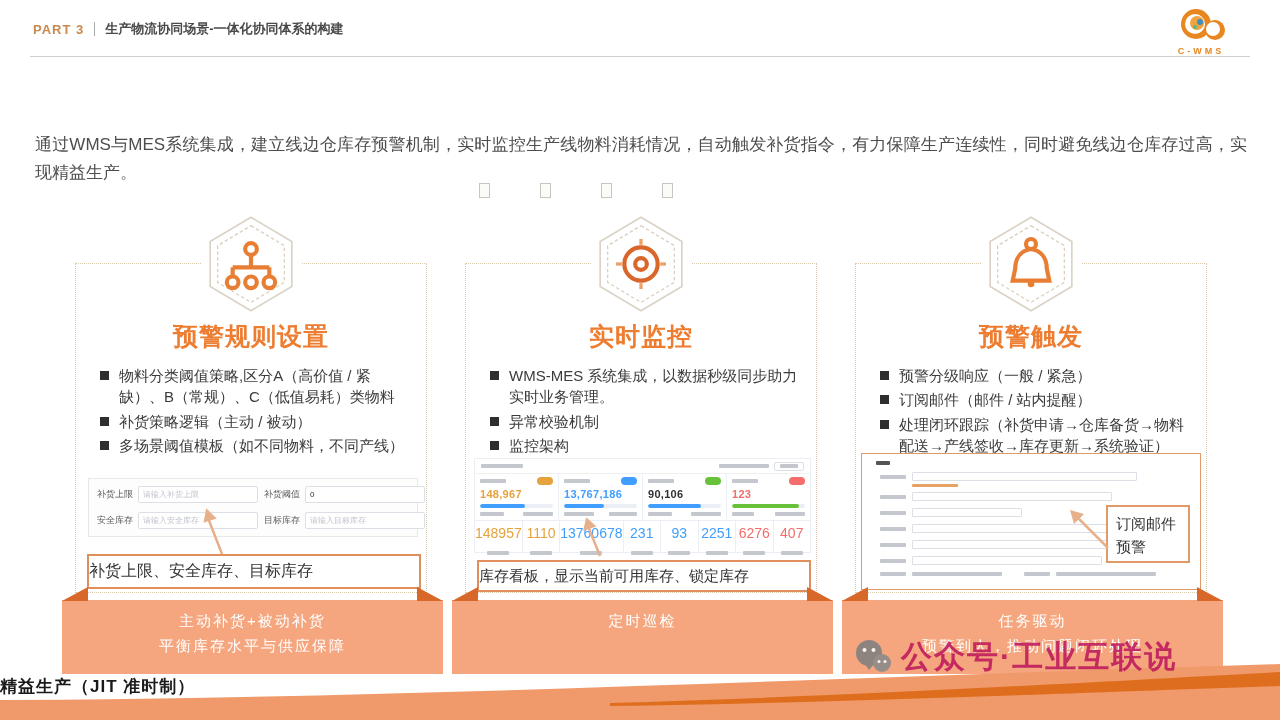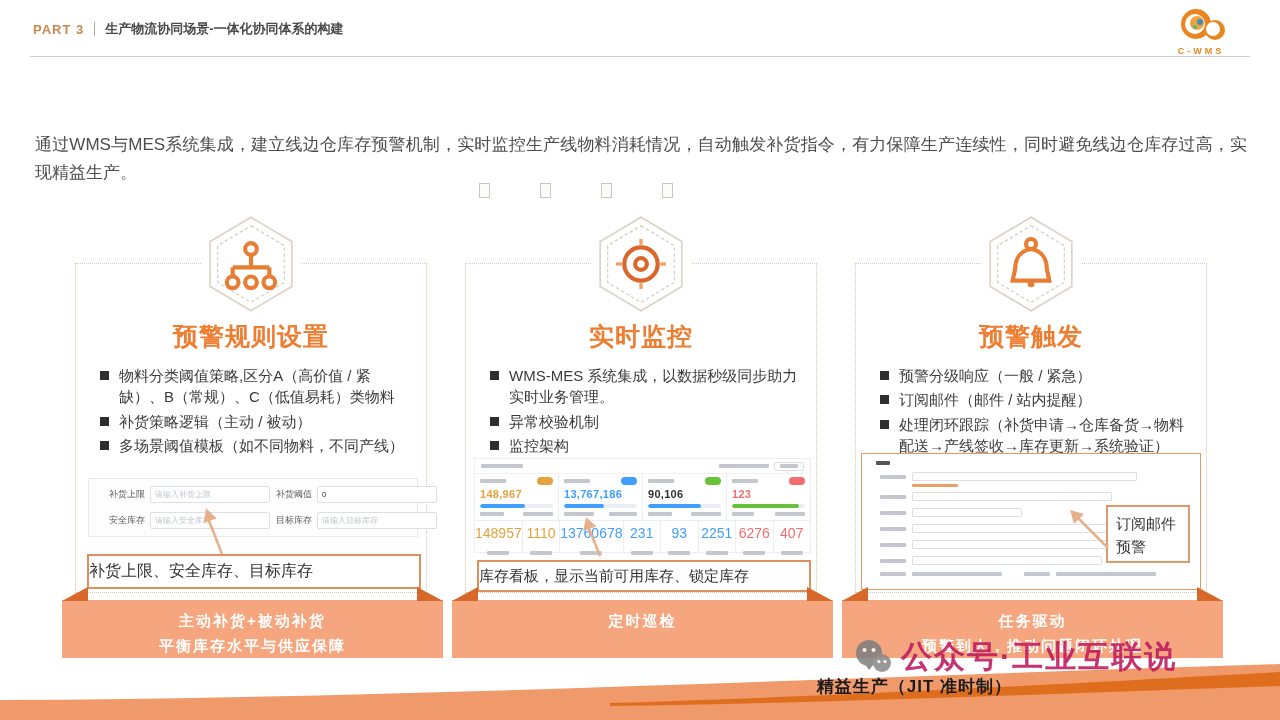--- a/index.html
+++ b/index.html
@@ -30,21 +30,21 @@
   .bullets { margin:12px 14px 0 24px; list-style:none; }
   .bullets li { position:relative; padding-left:19px; font-size:15px; color:#3B3B3B; line-height:1.42; margin-bottom:3px; }
   .bullets li::before { content:""; position:absolute; left:0; top:6px; width:9px; height:9px; background:#2E2E2E; }
 
   
   .caption-box { position:absolute; left:11px; right:5px; border:2px solid #DF8F5C; background:#fff; display:flex; align-items:center; padding-left:0; font-size:16px; color:#333; }
   .card1 .caption-box { top:290px; height:35px; }
   .card2 .caption-box { top:296px; height:32px; font-size:15px; }
 
   
-  .mini-form { position:absolute; top:214px; left:12px; right:8px; height:59px; border:1px solid #E8E8E8; background:#FDFDFD; padding:7px 20px; display:grid; grid-template-columns:1fr 1fr; grid-row-gap:9px; grid-column-gap:6px; }
+  .mini-form { position:absolute; top:214px; left:12px; right:8px; height:59px; border:1px solid #E8E8E8; background:#FDFDFD; padding:7px 8px; display:grid; grid-template-columns:1fr 1fr; grid-row-gap:9px; grid-column-gap:6px; }
   .mf-field { display:flex; align-items:center; gap:5px; }
   .mf-label { font-size:9px; color:#5A5A5A; white-space:nowrap; }
   .mf-input { flex:1; height:17px; border:1px solid #DCDFE6; border-radius:2px; background:#fff; font-size:8px; color:#303133; padding:0 4px; font-family:"Liberation Sans",sans-serif; }
   .mf-input::placeholder { color:#C0C4CC; font-size:8px; }
 
   
   .dashboard { position:absolute; top:194px; left:8px; right:5px; height:95px; border:1px solid #EBEEF5; background:#fff; }
   .dash-top { height:15px; border-bottom:1px solid #F0F0F0; display:flex; align-items:center; justify-content:space-between; padding:0 6px; }
   .dash-btn { width:30px; height:9px; border:1px solid #DCDFE6; border-radius:2px; display:flex; align-items:center; justify-content:center; }
   .ph { display:inline-block; height:4px; background:#C4C8CE; border-radius:1px; }
@@ -68,29 +68,29 @@
   .sub-row { display:flex; align-items:center; gap:6px; margin-bottom:7px; }
   .sub-label { width:30px; display:flex; justify-content:flex-end; }
   .sub-input { height:9px; border:1px solid #DCDFE6; border-radius:1px; background:#fff; }
   .hint { height:3px; width:46px; background:#E8A165; border-radius:1px; margin:-4px 0 5px 36px; }
   .callout-box { position:absolute; top:51px; right:10px; width:84px; height:58px; border:2px solid #E09A6A; background:#fff; padding:5px 0 0 8px; font-size:15px; color:#333; line-height:1.55; }
 
   
   .arrow-svg { position:absolute; pointer-events:none; }
 
   
-  .banner { position:absolute; top:600px; width:381px; height:58px; background:#F5A67E; color:#fff; text-align:center; font-weight:bold; font-size:15px; line-height:1.65; padding-top:9px; letter-spacing:2px; }
+  .banner { position:absolute; top:600px; width:381px; height:74px; background:#F5A67E; color:#fff; text-align:center; font-weight:normal; font-size:15px; line-height:1.65; padding-top:9px; letter-spacing:2px; }
   .banner::before, .banner::after { content:""; position:absolute; top:-13px; width:26px; height:14px; background:#D8672A; }
   .banner::before { left:0; clip-path:polygon(100% 0, 100% 100%, 0 100%); }
   .banner::after  { right:0; clip-path:polygon(0 0, 0 100%, 100% 100%); }
   .banner1 { left:62px; } .banner2 { left:452px; } .banner3 { left:842px; }
 
   
   .wave { position:absolute; left:0; top:658px; width:1280px; height:62px; }
-  .jit { position:absolute; top:675px; left:0; width:1012px; text-align:right; font-size:17px; font-weight:bold; color:#1A1A1A; letter-spacing:1px; }
+  .jit { position:absolute; top:675px; left:0; width:1012px; text-align:left; font-size:17px; font-weight:bold; color:#1A1A1A; letter-spacing:1px; }
   .watermark { position:absolute; top:636px; left:853px; display:flex; align-items:center; gap:8px; opacity:.88; z-index:5; }
   .watermark-text { font-size:31px; font-weight:bold; color:#be185d; letter-spacing:2px; white-space:nowrap; }
 </style>
 </head>
 <body>
 
 <div class="slide">
 
   <div class="header">
     <span class="part-label">PART 3</span>

